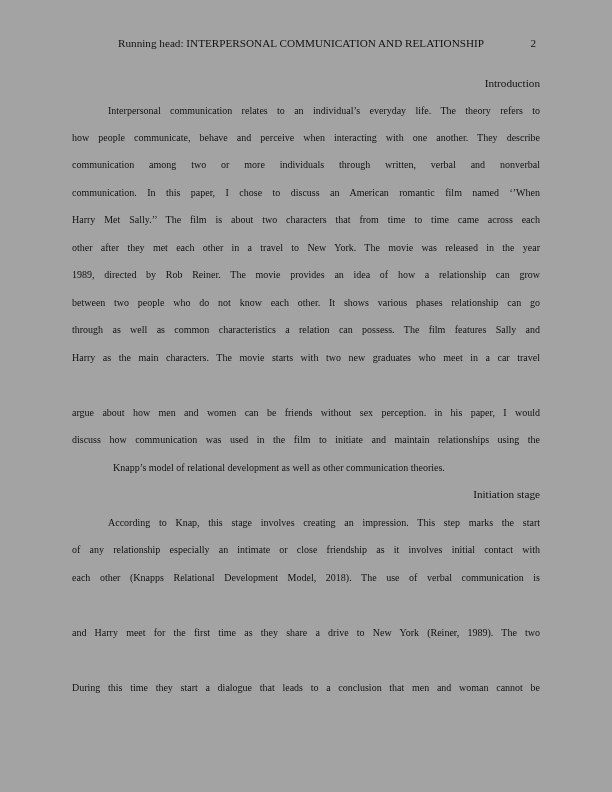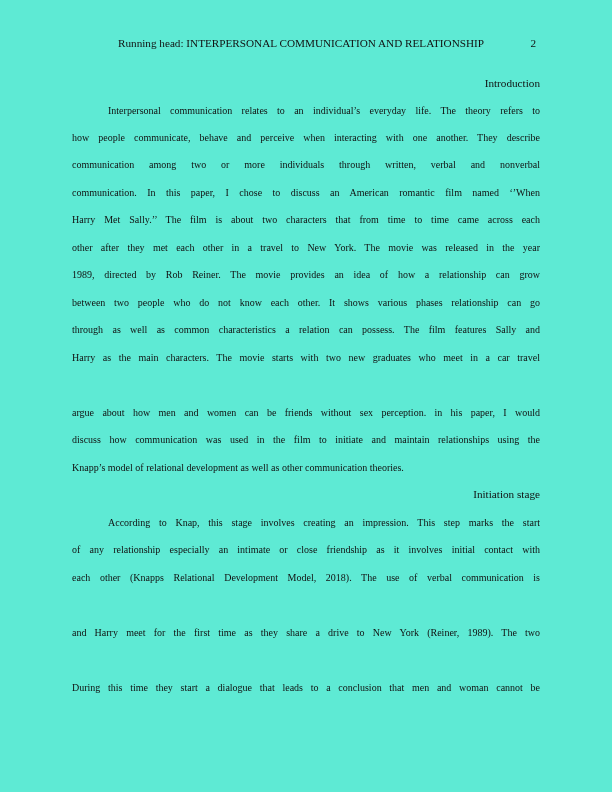--- a/index.html
+++ b/index.html
@@ -1,26 +1,26 @@
 <!DOCTYPE html>
 <html><head>
 <meta charset="utf-8">
 <style>
   html, body { margin: 0; padding: 0; background: #ffffff; }
   body { width: 612px; height: 792px; position: relative; overflow: hidden;
          font-family: "Liberation Serif", serif; color: #111111; }
-  .page { position: absolute; left: 0; top: 0; width: 612px; height: 792px; background: #5eead4; }
+  .page { position: absolute; left: 0; top: 0; width: 612px; height: 792px; background: #a3a3a3; }
   .header { position: absolute; top: 37px; left: 72px; width: 468px; font-size: 11.2px; white-space: nowrap; }
   .header .rh { position: absolute; left: 46px; top: 0; }
   .header .pn { position: absolute; right: 4px; top: 0; }
   .heading { position: absolute; left: 72px; width: 468px; text-align: right; font-size: 11.2px; }
   .line { position: absolute; left: 72px; width: 468px; font-size: 10px; white-space: nowrap;
           text-align: justify; text-align-last: justify; height: 14px; line-height: 14px; }
   .line.indent { left: 108px; width: 432px; }
-  .line.last { text-align-last: left; }
+  .line.last { text-align-last: left; margin-left: 41px; }
 </style>
 </head>
 <body>
 
 <div class="page">
 
   <div class="header">
     <span class="rh">Running head: INTERPERSONAL COMMUNICATION AND RELATIONSHIP</span>
     <span class="pn">2</span>
   </div>

